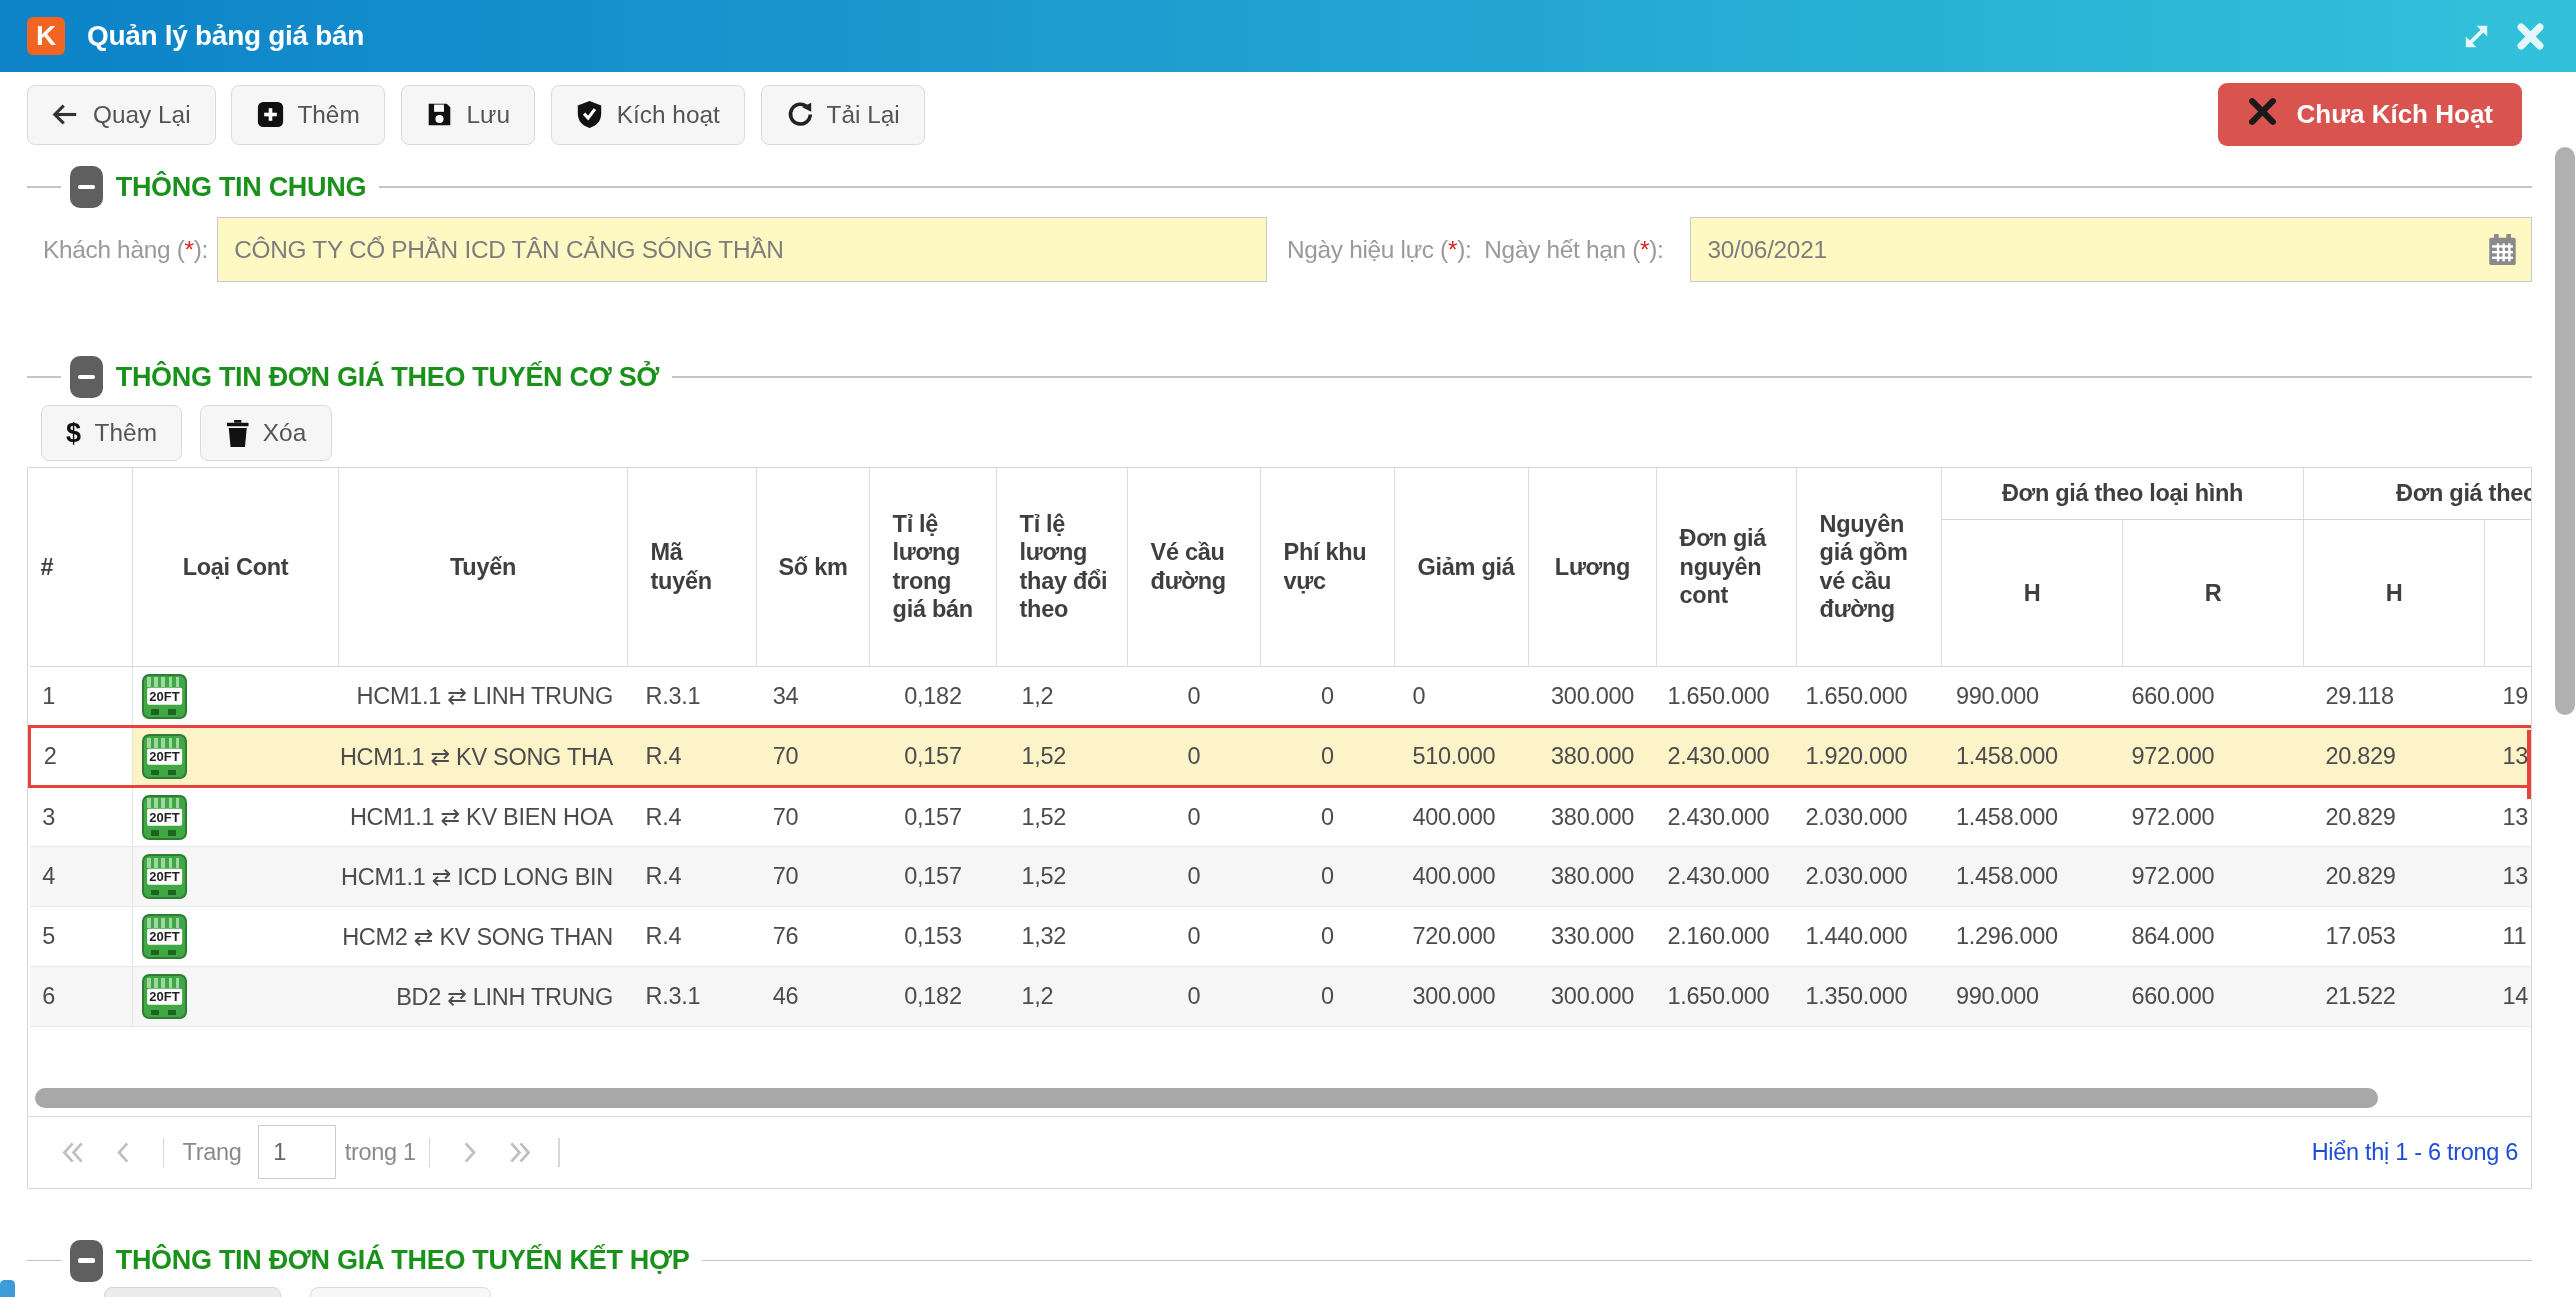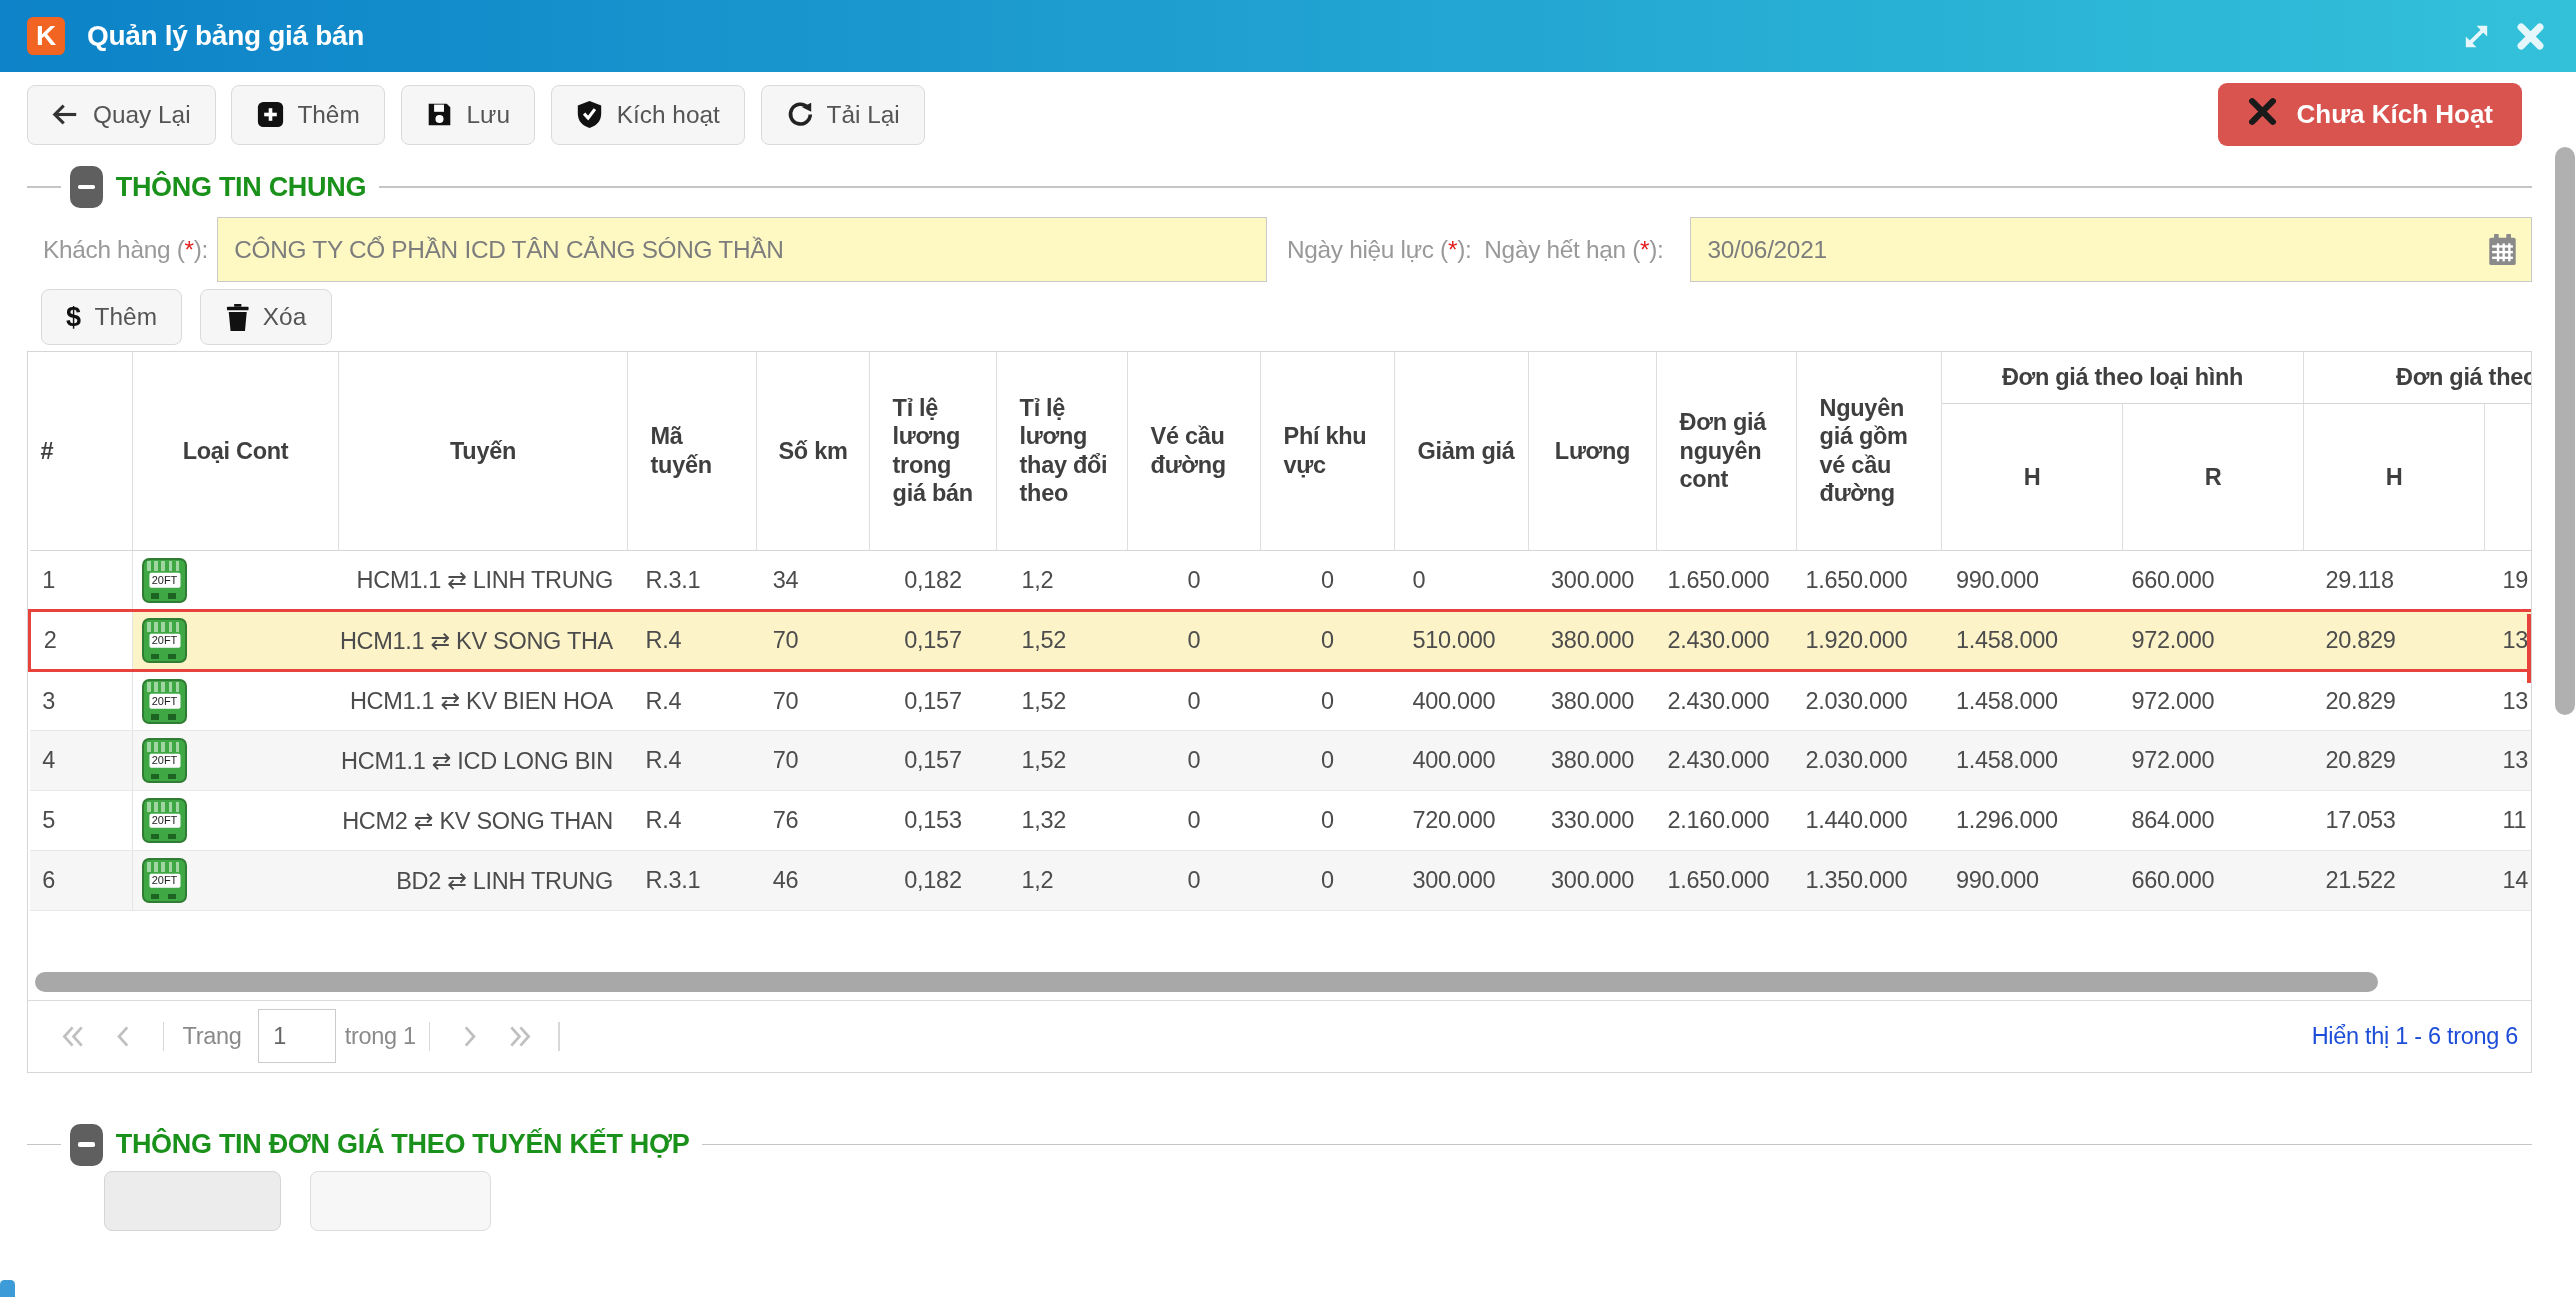--- a/index.html
+++ b/index.html
@@ -82,21 +82,21 @@
 td:nth-child(16){padding-left:22px;}
 td:nth-child(17){padding-left:18px;}
 tr.selected td{background:var(--selection-yellow);border-top:3.6px solid var(--selection-border);border-bottom:3.6px solid var(--selection-border);}
 tr.selected td:first-child{background:#fff;border-left:3.6px solid var(--selection-border);}
 .red-edge{position:absolute;right:0;top:262px;width:4.5px;height:69px;background:var(--selection-border);z-index:5;}
 
 
 .cont-icon{display:inline-block;width:45px;height:45px;background:var(--container-green);border:2.7px solid #2f7d33;border-radius:7.2px;position:relative;vertical-align:middle;}
 .cont-icon::before{content:"";position:absolute;top:1.8px;left:2.7px;right:2.7px;height:10px;background:repeating-linear-gradient(90deg,#9fd6a2 0 3.6px,transparent 3.6px 7.2px);}
 .cont-icon::after{content:"";position:absolute;bottom:1.8px;left:7.2px;width:8.1px;height:5.4px;background:#1d6322;box-shadow:17px 0 #1d6322;}
-.cont-label{position:absolute;left:50%;top:50%;transform:translate(-50%,-50%);background:#fff;color:#222;font-size:11px;font-weight:normal;padding:1.8px 2.7px;border-radius:1.8px;letter-spacing:0;line-height:1;}
+.cont-label{position:absolute;left:50%;top:50%;transform:translate(-50%,-50%);background:#fff;color:#222;font-size:13px;font-weight:bold;padding:1.8px 2.7px;border-radius:1.8px;letter-spacing:0;line-height:1;}
 
 
 .hscroll{height:23.5px;position:relative;margin:0 0 5.4px 0;flex:none;}
 .hscroll .thumb{position:absolute;left:7.2px;top:1.8px;width:2343px;height:20px;background:#a8a8a8;border-radius:10px;}
 
 
 .pager{height:72px;border-top:1.8px solid #dcdcdc;display:flex;align-items:center;padding:0 20px;position:relative;flex:none;font-size:23.5px;color:#8a8a8a;}
 .pgbtn{display:inline-flex;align-items:center;justify-content:center;width:51px;height:51px;cursor:pointer;}
 .pgsep{width:1.8px;height:29px;background:#d8d8d8;margin:0 12.7px;}
 .pglabel{margin:0 7.2px 0 5.4px;}
@@ -221,20 +221,28 @@
             <rect x="5" y="13" width="22" height="2.5" fill="#fff"></rect>
             <rect x="5" y="19" width="22" height="2.5" fill="#fff"></rect>
             <rect x="5" y="25" width="22" height="2.5" fill="#fff"></rect>
             <rect x="10" y="11" width="2.5" height="19" fill="#fff"></rect>
             <rect x="16" y="11" width="2.5" height="19" fill="#fff"></rect>
             <rect x="22" y="11" width="2.5" height="19" fill="#fff"></rect>
           </svg></span>
     </div>
   </div>
 
+  <div class="section-header sh2">
+    <span class="dash"></span>
+    <span class="collapse-icon">
+        <i></i>
+      </span>
+    <span class="stitle">THÔNG TIN ĐƠN GIÁ THEO TUYẾN CƠ SỞ</span>
+    <span class="line"></span>
+  </div>
 
   <div class="btn-row">
     <button class="btn btn-sm">
       <span class="dollar">$</span>
       <span>Thêm</span>
     </button>
     <button class="btn btn-sm">
       <span>
           <svg width="23.5" height="27" viewBox="0 0 26 30">
             <rect x="9" y="0" width="8" height="3" fill="#111"></rect>

